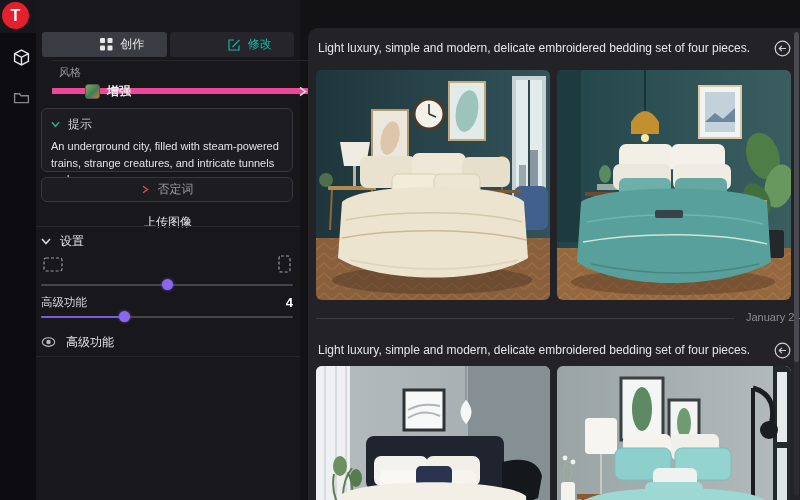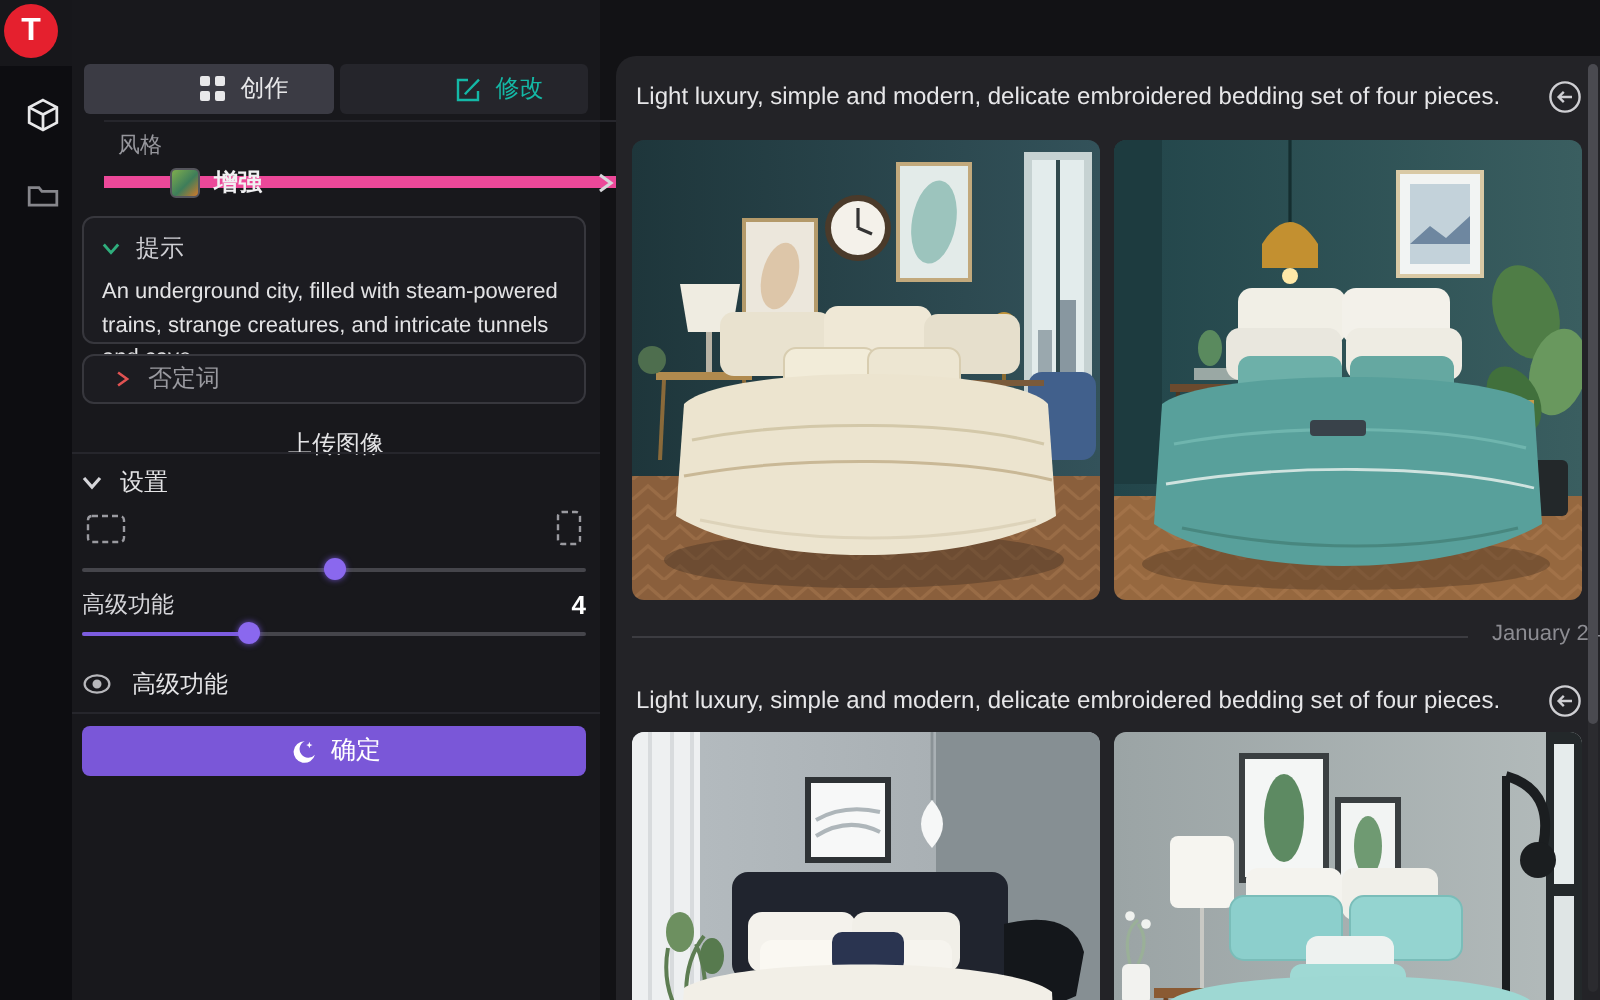--- a/index.html
+++ b/index.html
@@ -38,21 +38,21 @@
   .chev { width:10px; height:11px; color:#d6d6da; }
 
   .box { position:absolute; left:5px; width:252px; background:#1c1c21;
          border:1px solid #37373d; border-radius:6px; }
   .prompt-box { top:108px; height:64px; padding:7px 9px; }
   .box-head { display:flex; align-items:center; gap:8px; font-size:12px; color:#cfcfd4; }
   .box-head .chev { width:9px; height:9px; }
   .chev.green { color:#2fae7d; }
   .chev.red { color:#e05252; }
   .prompt-text { margin-top:5px; font-size:11px; line-height:1.5; color:#e3e3e5; }
-  .neg-box { top:177px; height:25px; padding:0 15px; display:flex; align-items:center; }
+  .neg-box { top:177px; height:25px; padding:0 15px; display:flex; align-items:center;justify-content:center; }
 
   .row-line { position:absolute; left:5px; width:254px; display:flex; align-items:center;
               gap:9px; font-size:12px; color:#e4e4e6; cursor:pointer; }
   .upload-row { top:205px; height:20px;flex-direction:column; }
   .upload-row .spacer { flex:1; }
   .upload-icon { width:14px; height:14px; color:#d8d8dc; margin-right:3px; }
   .divider-h { position:absolute; left:0; width:264px; border-top:1px solid #26262c; }
   .settings-row { top:232px; height:18px; }
 
   .ratio-block { position:absolute; left:5px; top:255px; width:252px; height:20px; }
@@ -219,27 +219,20 @@
 
     <div class="row-line advanced-row">
       <svg viewBox="0 0 16 12" fill="none" stroke="currentColor" stroke-width="1.2">
         <ellipse cx="8" cy="6" rx="6.6" ry="4.6"></ellipse>
         <circle cx="8" cy="6" r="1.8" fill="currentColor"></circle>
       </svg>
       <span>高级功能</span>
     </div>
     <div class="divider-h" style="top:356px;"></div>
 
-    <button class="confirm-btn">
-      <svg viewBox="0 0 16 16" fill="currentColor">
-        <path d="M9.5 1.8 A6.2 6.2 0 1 0 15.4 9.6 A5 5 0 1 1 9.5 1.8 Z"></path>
-        <path d="M12.2 2.2 l.5 1.3 1.3.5 -1.3.5 -.5 1.3 -.5 -1.3 -1.3 -.5 1.3 -.5 Z"></path>
-      </svg>
-      <span>确定</span>
-    </button>
   </div>
 
   <div class="main">
 
     <div class="gen-prompt gp1">
       <span class="txt">Light luxury, simple and modern, delicate embroidered bedding set of four pieces.</span>
       <svg class="reuse-icon" viewBox="0 0 17 17" fill="none" stroke="currentColor" stroke-width="1.2">
         <circle cx="8.5" cy="8.5" r="7.3"></circle>
         <path d="M12 8.5 H5.6 M7.9 5.9 L5.3 8.5 L7.9 11.1"></path>
       </svg>

